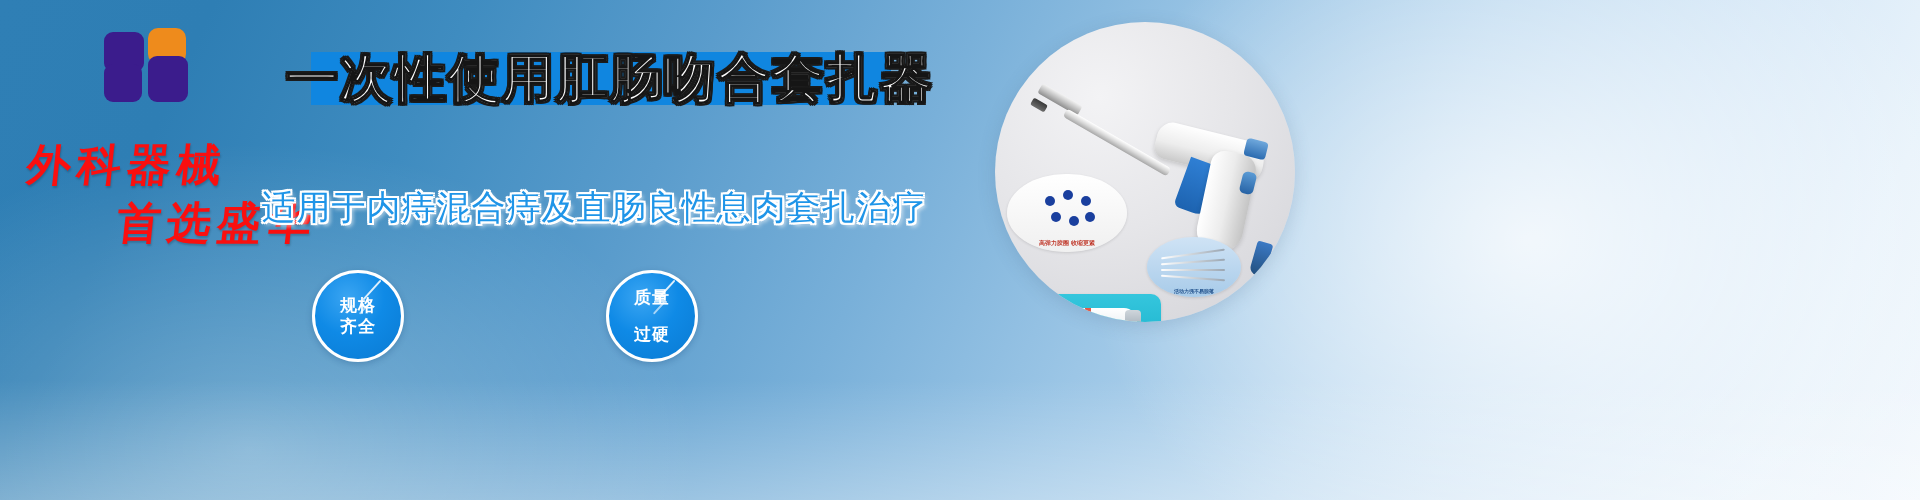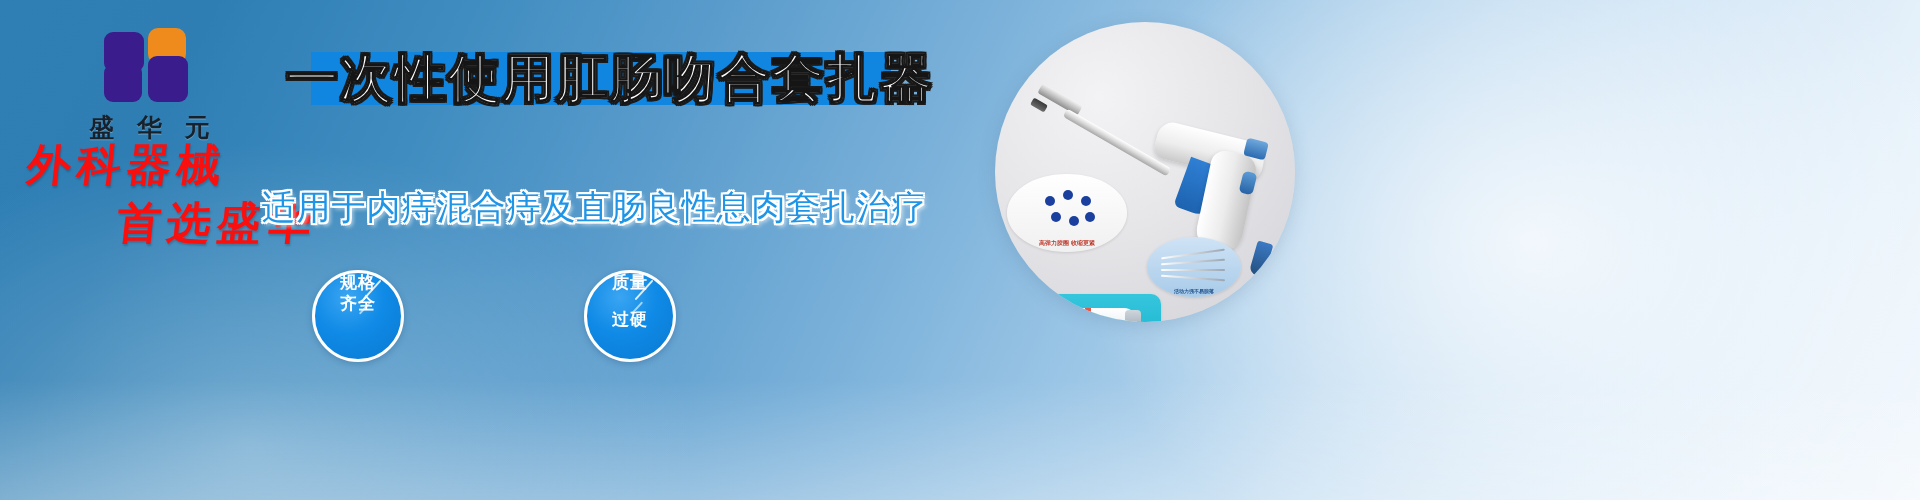--- a/index.html
+++ b/index.html
@@ -92,33 +92,33 @@
     white-space:nowrap;
   }
 
   
   .circles{position:absolute;left:312px;top:270px;width:560px;height:100px;}
   .circle{
     position:absolute;top:0;width:86px;height:86px;border-radius:50%;
     background:radial-gradient(circle at 38% 28%, #3aa5f2 0%, #0f8ae6 45%, #0a7ad2 100%);
     border:3px solid #ffffff;
     box-shadow:0 2px 6px rgba(10,60,110,.25);
-    display:flex;flex-direction:column;align-items:center;
+    display:flex;flex-direction:column;align-items:center;justify-content:center;
     color:#ffffff;font-size:17px;font-weight:700;line-height:1.25;
-    font-family:Liberation Mono, monospace;letter-spacing:1px;
+    font-family:Liberation Serif, serif;letter-spacing:1px;
   }
   .circle::after{
     content:"";position:absolute;right:16px;top:16px;width:26px;height:2px;
     background:rgba(255,255,255,.85);transform:rotate(-48deg);border-radius:2px;
   }
   .circle::before{
     content:"";position:absolute;right:28px;top:34px;width:16px;height:2px;
     background:rgba(255,255,255,.6);transform:rotate(-48deg);border-radius:2px;
   }
-  .c0{left:0px;}   .c1{left:140px;} .c2{left:272px;gap:16px;} .c3{left:420px;}
+  .c0{left:0px;}   .c1{left:140px;} .c2{left:294px;gap:16px;} .c3{left:420px;}
   .circle span{display:block;}
 
   
   .photo{
     position:absolute;left:995px;top:22px;width:300px;height:300px;border-radius:50%;
     background:radial-gradient(circle at 35% 25%, #f3f3f5 0%, #e6e6e9 45%, #d2d2d7 100%);
     box-shadow:0 4px 18px rgba(60,90,120,.18);
     overflow:hidden;
   }
   
@@ -172,21 +172,20 @@
   <div class="glow"></div>
   <div class="glow2"></div>
 
   <div class="logo-block">
     <div class="logo-mark">
       <div class="lm lm-a"></div>
       <div class="lm lm-b"></div>
       <div class="lm lm-c"></div>
       <div class="lm lm-d"></div>
     </div>
-    <div class="logo-text">盛 华 元</div>
   </div>
 
   <div class="calli">
     <span class="l1">外科器械</span>
     <span class="l2">首选盛华</span>
   </div>
 
   <div class="title-bar"></div>
   <div class="title-text">一次性使用肛肠吻合套扎器</div>
 

